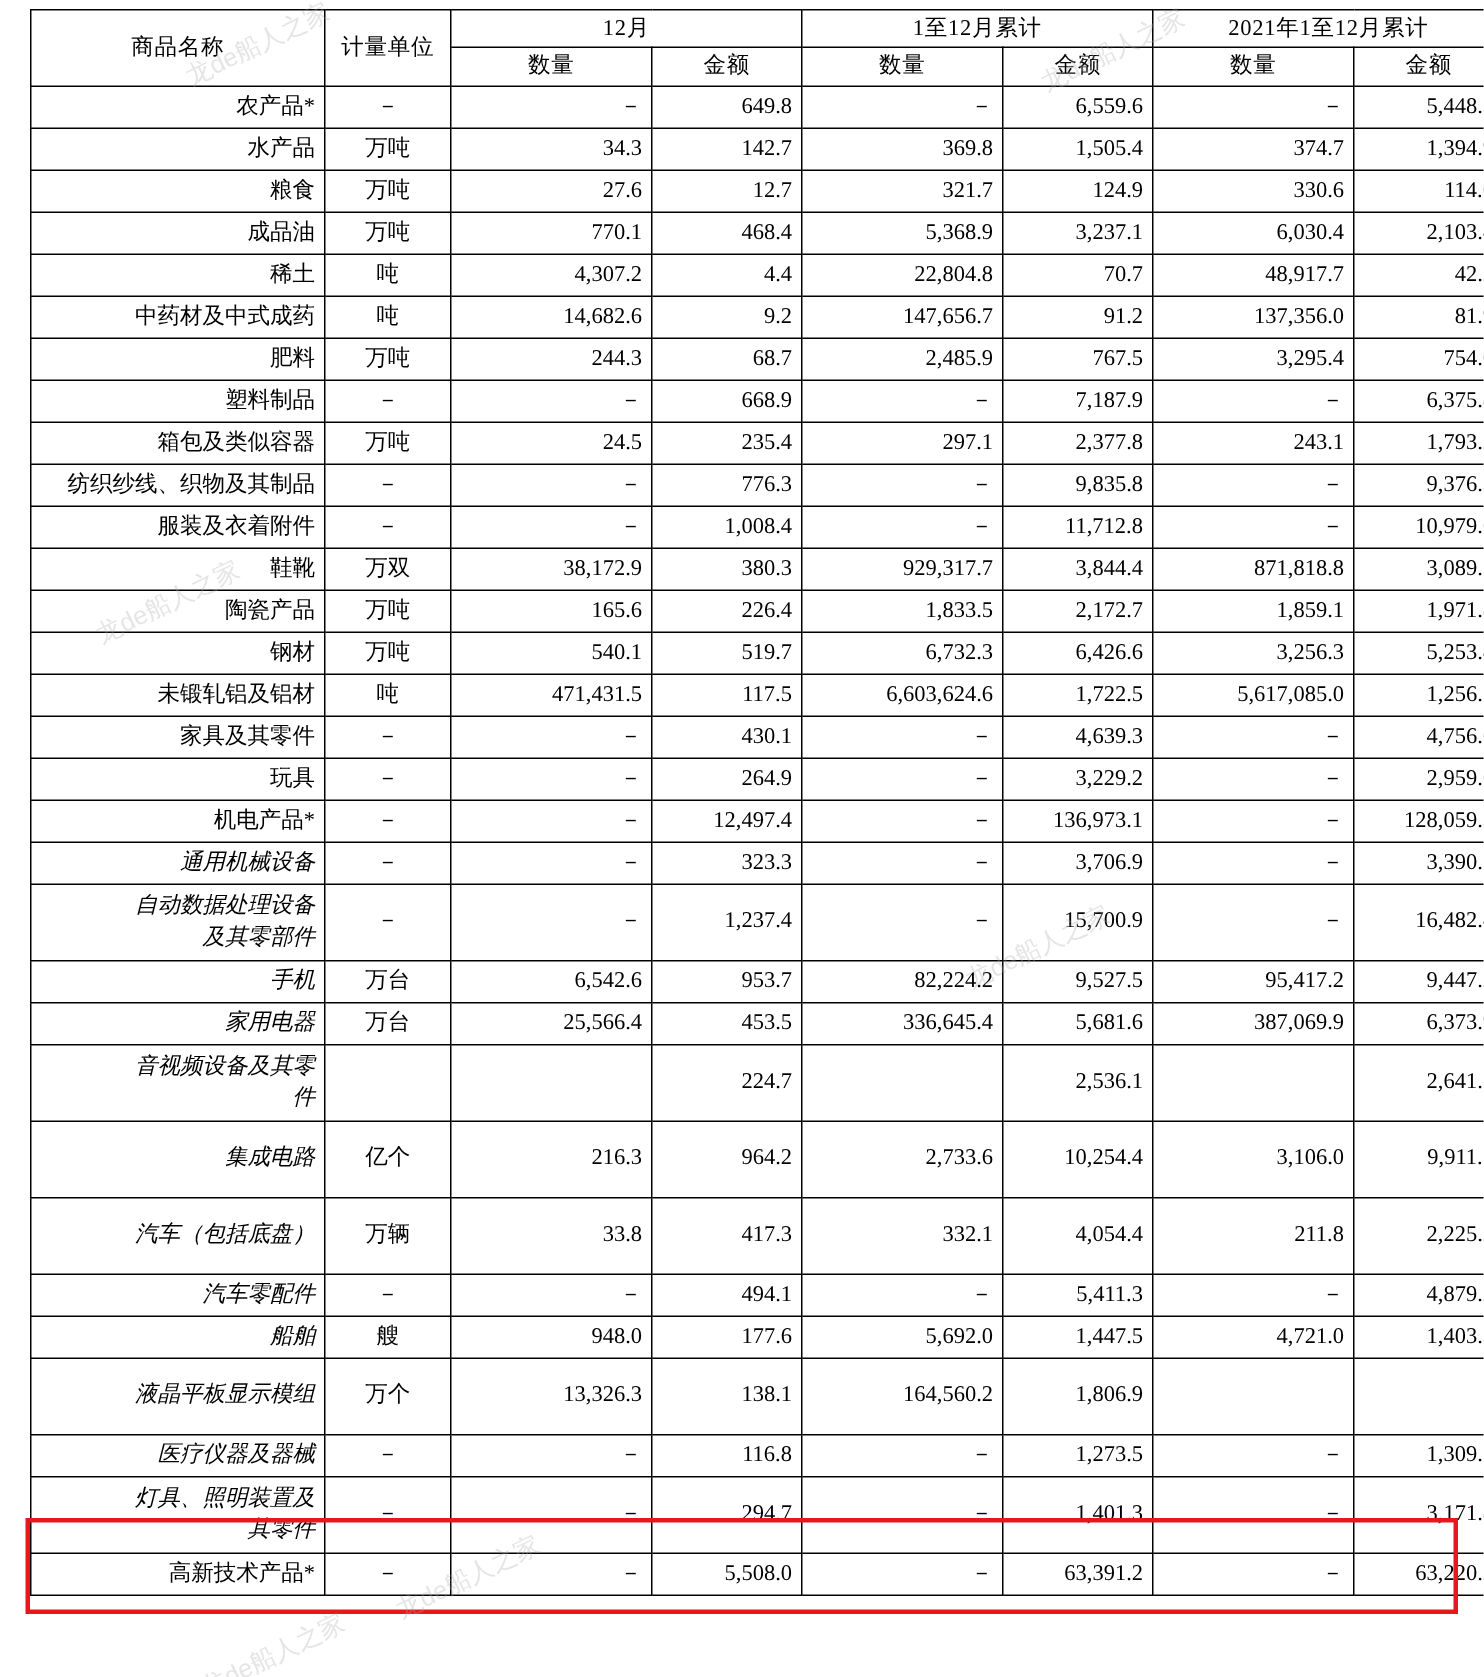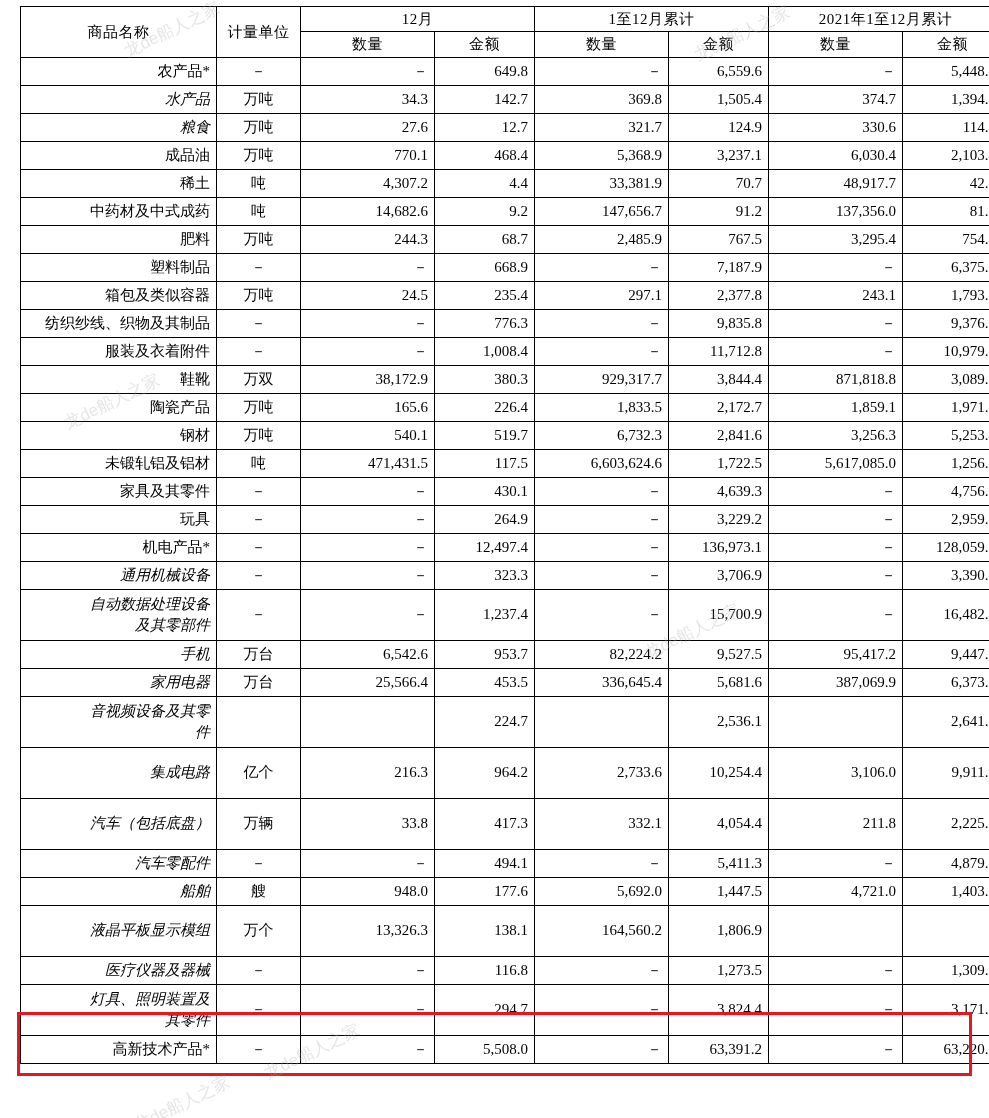--- a/index.html
+++ b/index.html
@@ -41,21 +41,21 @@
   }
   td.num {
     text-align: right;
     white-space: nowrap;
     font-family: "Liberation Serif", "DejaVu Serif", serif;
   }
   td.name {
     text-align: right;
     white-space: normal;
   }
-  td.name.ind1 { padding-left: 34px; font-style: italic; }
+  td.name.ind1 { padding-left: 34px; }
   td.name.ind2 { padding-left: 58px; font-style: italic; }
   td.unit {
     text-align: center;
     white-space: nowrap;
   }
   .rowheight td { height: 23px; }
   tr.tall td { height: 46px; }
 
   
   col.c-name { width: 196px; }
@@ -158,21 +158,21 @@
           <td class="num">5,368.9</td>
           <td class="num">3,237.1</td>
           <td class="num">6,030.4</td>
           <td class="num">2,103.4</td>
         </tr>
         <tr class="rowheight">
           <td class="name">稀土</td>
           <td class="unit">吨</td>
           <td class="num">4,307.2</td>
           <td class="num">4.4</td>
-          <td class="num">33,381.9</td>
+          <td class="num">22,804.8</td>
           <td class="num">70.7</td>
           <td class="num">48,917.7</td>
           <td class="num">42.2</td>
         </tr>
         <tr class="rowheight">
           <td class="name">中药材及中式成药</td>
           <td class="unit">吨</td>
           <td class="num">14,682.6</td>
           <td class="num">9.2</td>
           <td class="num">147,656.7</td>
@@ -249,21 +249,21 @@
           <td class="num">2,172.7</td>
           <td class="num">1,859.1</td>
           <td class="num">1,971.8</td>
         </tr>
         <tr class="rowheight">
           <td class="name">钢材</td>
           <td class="unit">万吨</td>
           <td class="num">540.1</td>
           <td class="num">519.7</td>
           <td class="num">6,732.3</td>
-          <td class="num">2,841.6</td>
+          <td class="num">6,426.6</td>
           <td class="num">3,256.3</td>
           <td class="num">5,253.4</td>
         </tr>
         <tr class="rowheight">
           <td class="name">未锻轧铝及铝材</td>
           <td class="unit">吨</td>
           <td class="num">471,431.5</td>
           <td class="num">117.5</td>
           <td class="num">6,603,624.6</td>
           <td class="num">1,722.5</td>
@@ -409,21 +409,21 @@
           <td class="num">1,273.5</td>
           <td class="num">－</td>
           <td class="num">1,309.7</td>
         </tr>
         <tr class="rowheight tall">
           <td class="name ind2">灯具、照明装置及其零件</td>
           <td class="unit">－</td>
           <td class="num">－</td>
           <td class="num">294.7</td>
           <td class="num">－</td>
-          <td class="num">3,824.4</td>
+          <td class="num">1,401.3</td>
           <td class="num">－</td>
           <td class="num">3,171.8</td>
         </tr>
         <tr class="rowheight">
           <td class="name">高新技术产品*</td>
           <td class="unit">－</td>
           <td class="num">－</td>
           <td class="num">5,508.0</td>
           <td class="num">－</td>
           <td class="num">63,391.2</td>

